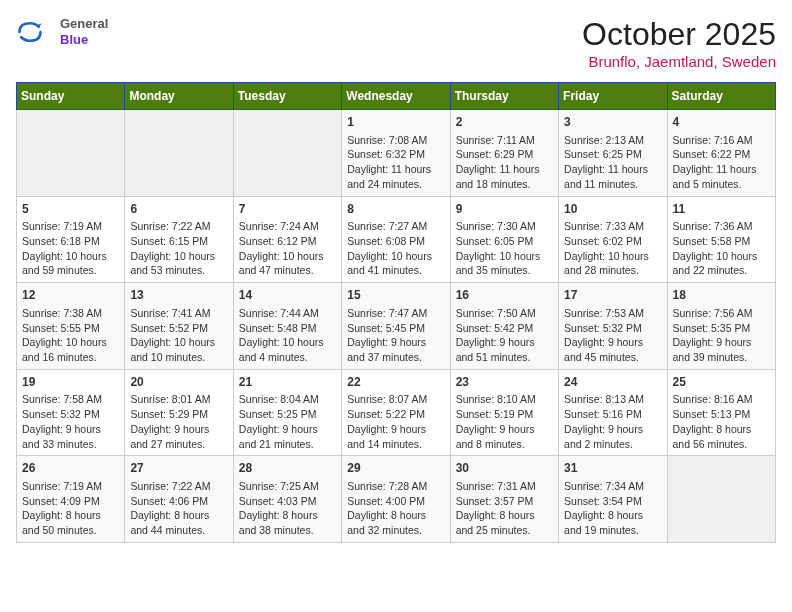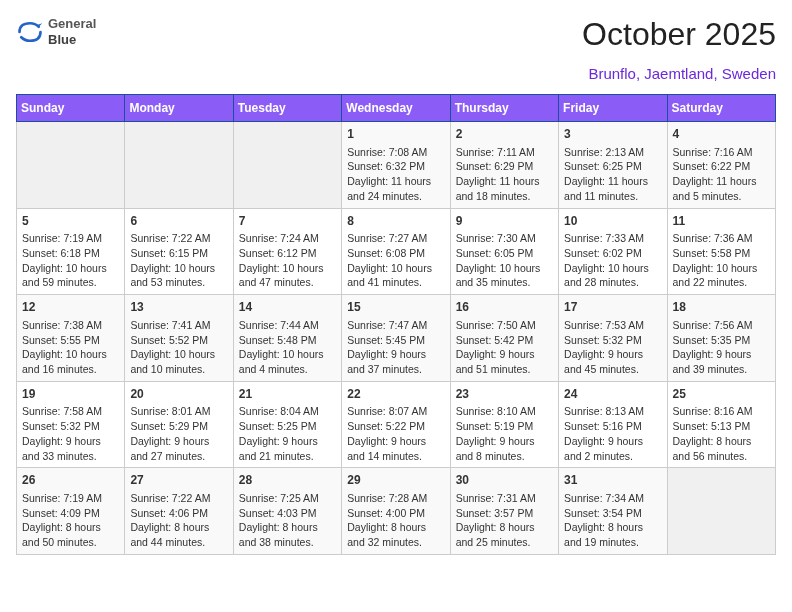--- a/index.html
+++ b/index.html
@@ -12,53 +12,52 @@
     }
     .header {
       display: flex;
       justify-content: space-between;
       align-items: flex-start;
       margin-bottom: 12px;
     }
     .logo {
       display: flex;
       align-items: center;
-      gap: 4px;
+      gap: 16px;
     }
     .logo-text {
       display: flex;
       flex-direction: column;
       font-size: 13px;
       font-weight: bold;
       line-height: 1.2;
     }
     .logo-text .general { color: #555; }
-    .logo-text .blue { color: #404040; }
+    .logo-text .blue { color: #6d28d9; }
     .logo-icon {
       width: 28px;
       height: 28px;
     }
     .title-area { text-align: right; }
     .month-title {
       font-size: 32px;
       font-weight: normal;
       color: #222;
     }
     .location {
       font-size: 15px;
-      color: #6d28d9;
-      margin-top: 12px;
+      color: #be185d;
     }
     table {
       width: 100%;
       border-collapse: collapse;
       font-size: 10.5px;
     }
     thead th {
-      background: #8b5cf6;
+      background: #4d7c0f;
       color: #fff;
       padding: 6px 4px;
       text-align: left;
       font-size: 12px;
       font-weight: bold;
       border: 1px solid #1a4fa0;
     }
     tbody td {
       border: 1px solid #ccc;
       vertical-align: top;

